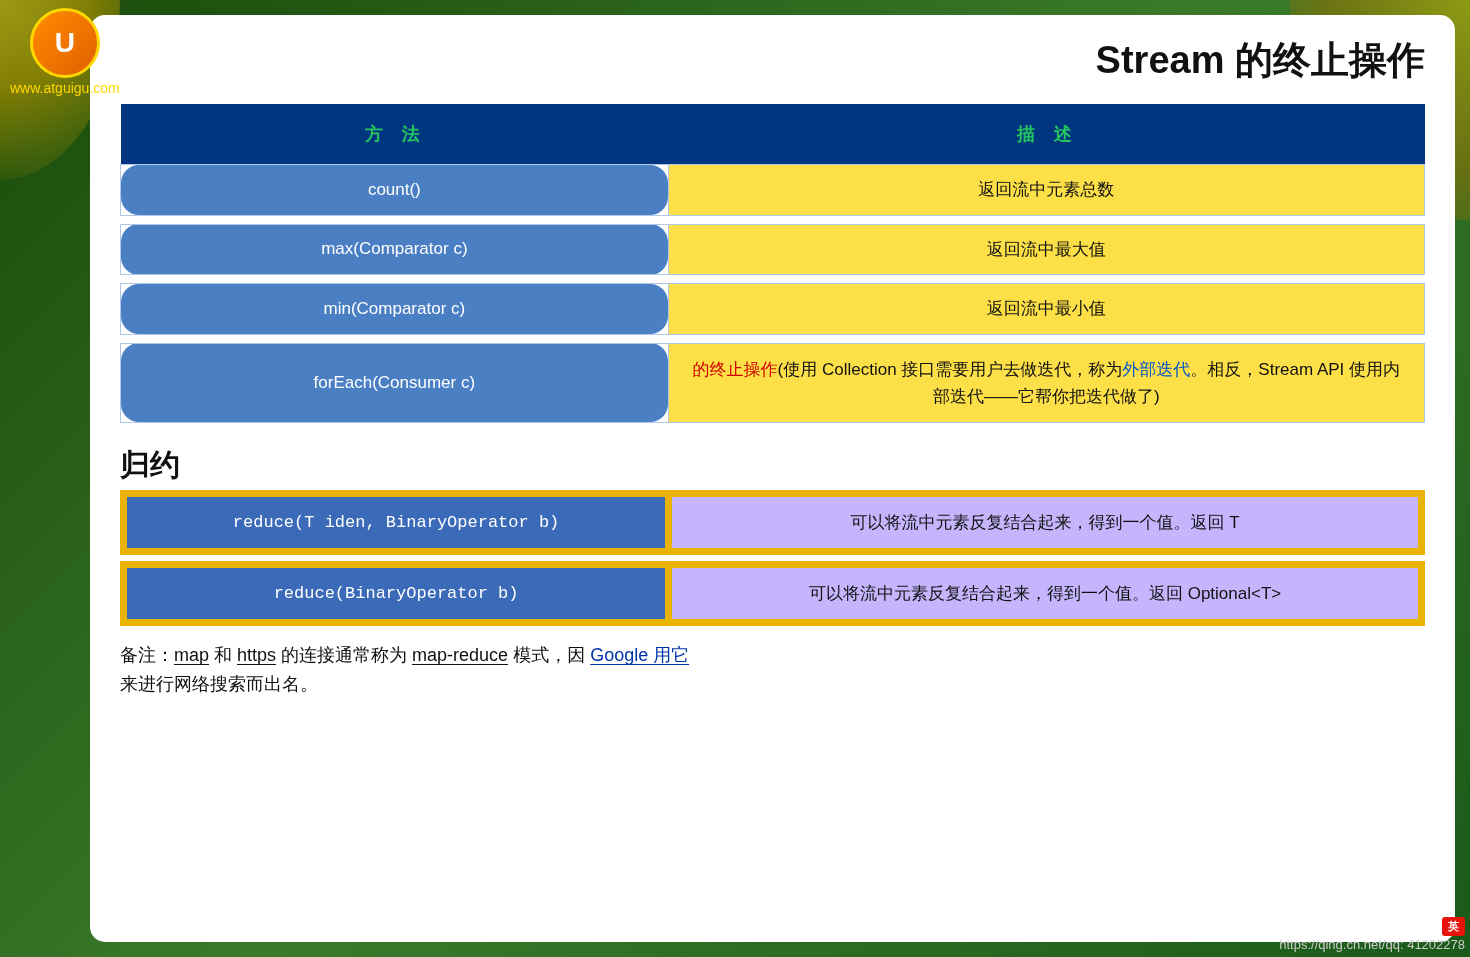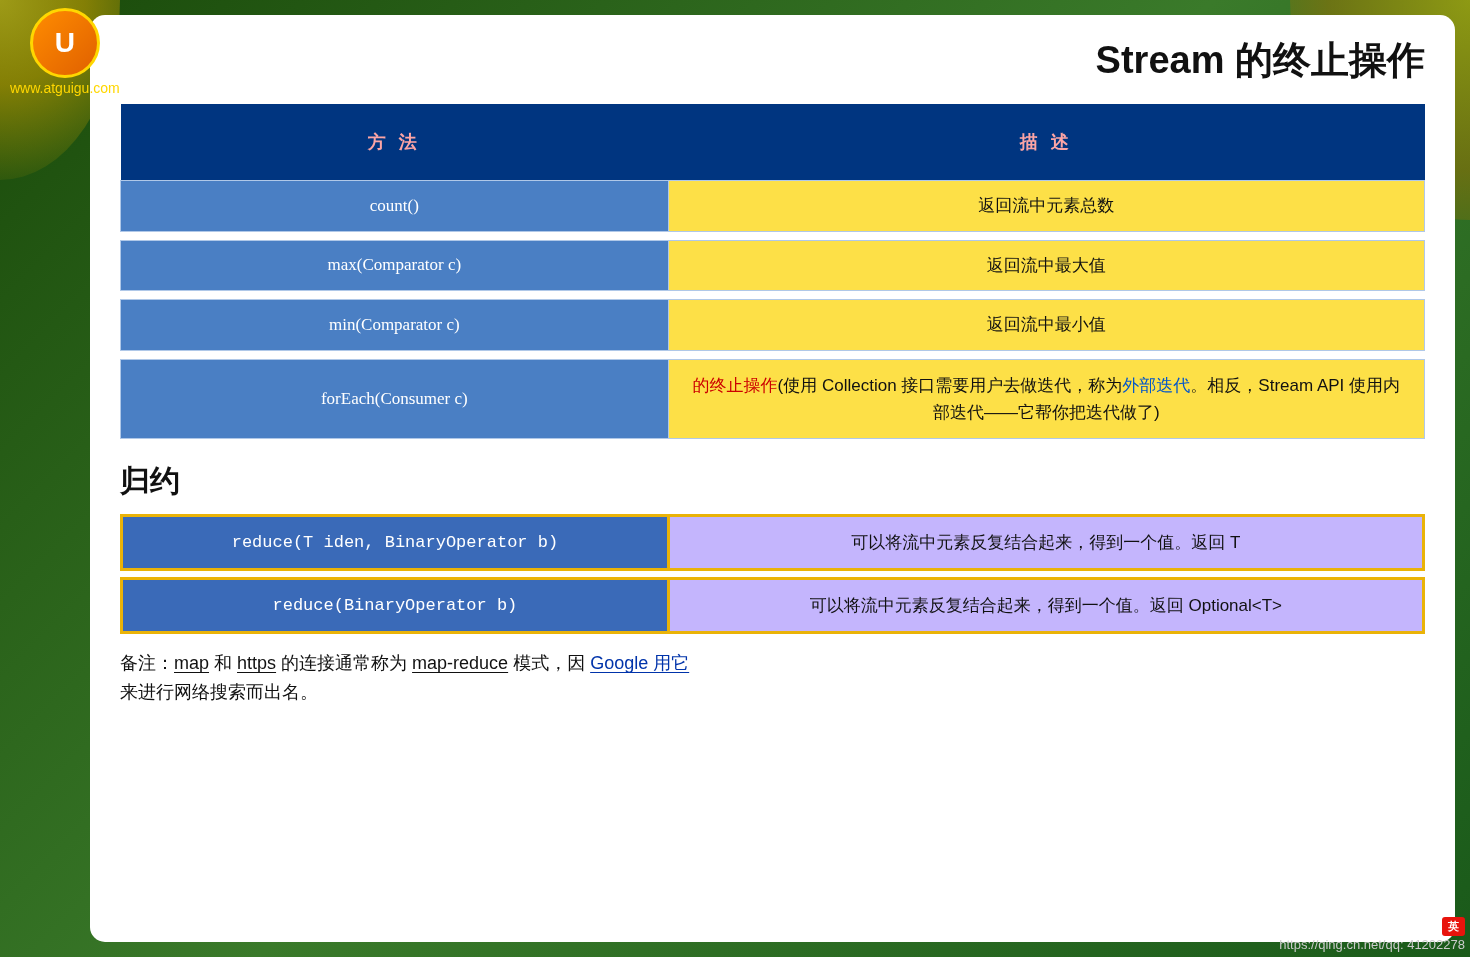--- a/index.html
+++ b/index.html
@@ -125,42 +125,44 @@
 
     
     .data-table {
       width: 100%;
       border-collapse: collapse;
       margin-bottom: 22px;
     }
 
     .data-table th {
       background: #003580;
-      color: #fca5a5;
-      padding: 26px 20px;
+      color: #22c55e;
+      padding: 18px 20px;
       font-size: 18px;
       font-weight: bold;
       text-align: center;
       letter-spacing: 4px;
+      font-family: Liberation Mono, monospace;
     }
 
     .data-table td {
       padding: 12px 20px;
       font-size: 17px;
       vertical-align: middle;
       text-align: center;
       border: 1px solid #b0c8e8;
     }
 
     .td-method {
       background: #4a7fc4;
       color: white;
-      font-family: Liberation Serif, serif;
+      font-family: Liberation Sans, sans-serif;
       font-size: 17px;
       width: 42%;
+      border-radius: 18px;
     }
 
     .td-desc {
       background: #fde047;
       color: #111;
       font-size: 17px;
       width: 58%;
       line-height: 1.5;
     }
 
@@ -177,36 +179,36 @@
     }
 
     .text-red { color: #cc0000; }
     .text-blue { color: #0055cc; text-align: right; }
 
     
     .section-title {
       font-size: 30px;
       font-weight: bold;
       color: #111;
-      margin-bottom: 12px;
+      margin-bottom: 4px;
       font-family: "STKaiti", "KaiTi", serif;
     }
 
     .reduce-table {
       width: 100%;
       border-collapse: collapse;
       margin-bottom: 15px;
     }
 
     .reduce-table td {
       padding: 12px 20px;
       font-size: 17px;
       vertical-align: middle;
       text-align: center;
-      border: 3px solid #eab308;
+      border: 7px solid #eab308;
     }
 
     .td-reduce-method {
       background: #3a6ab8;
       color: white;
       font-family: "Courier New", Courier, monospace;
       font-size: 16px;
       width: 42%;
     }
 

